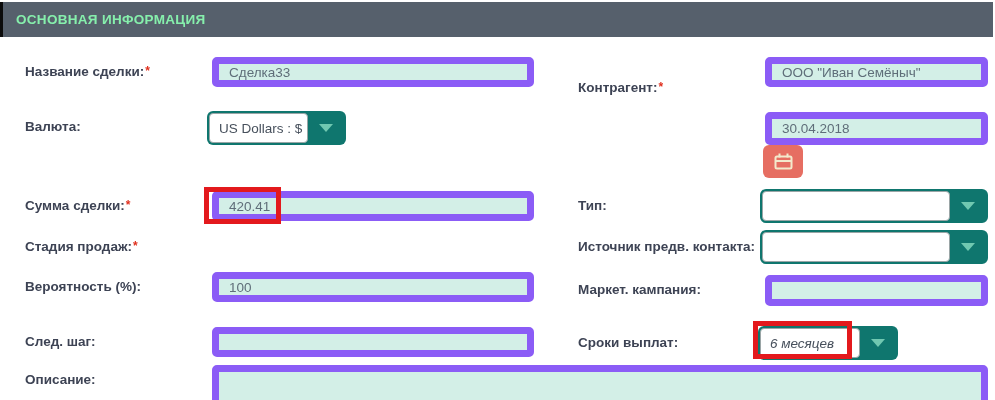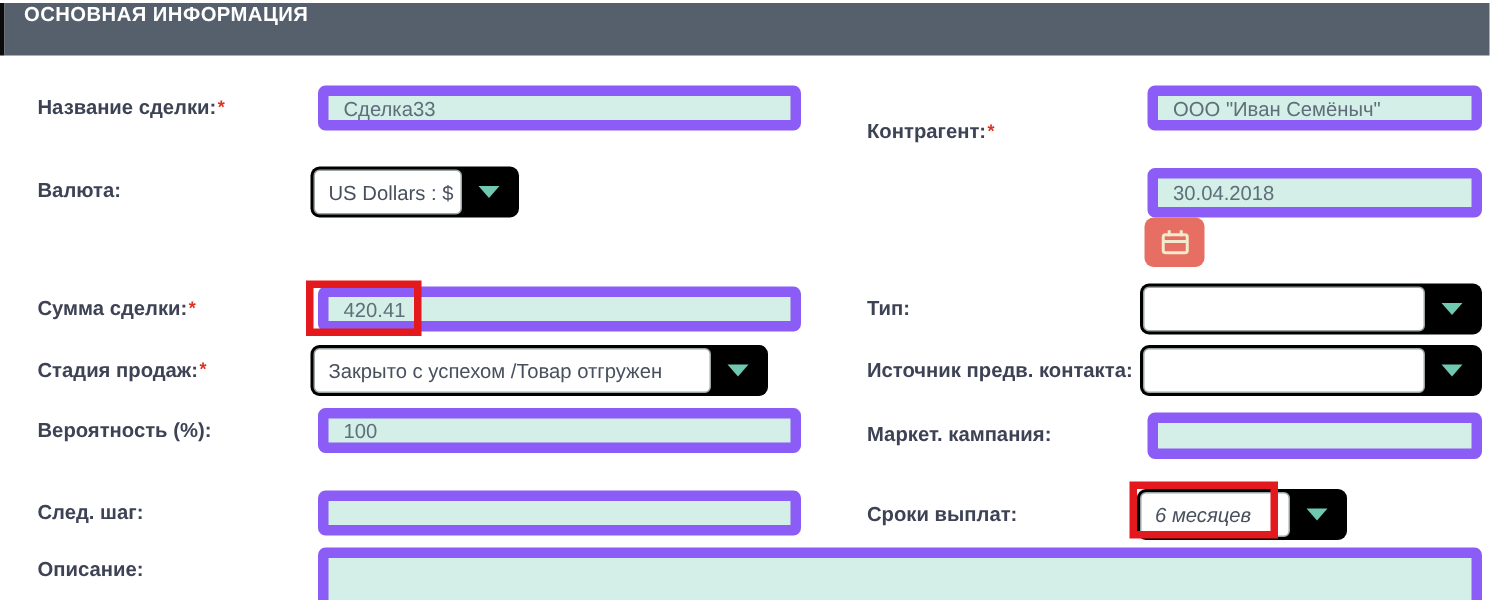--- a/index.html
+++ b/index.html
@@ -4,34 +4,34 @@
 <style>
   * { margin:0; padding:0; box-sizing:border-box; }
   body { background:#ffffff; }
   .screen {
     position:relative; width:995px; height:400px; overflow:hidden;
     background:#ffffff; font-family:"Liberation Sans","DejaVu Sans",sans-serif;
   }
   .hdr-edge { position:absolute; left:0; top:2px; width:3px; height:35px; background:#0b0b0b; }
   .hdr {
     position:absolute; left:3px; top:2px; width:990px; height:35px; background:#56606c;
-    color:#ffffff; display:flex; padding-left:13px;
+    color:#86efac; display:flex; align-items:center; padding-left:13px;
     font-size:13.5px; font-weight:700; letter-spacing:.3px;
   }
   .lbl {
     position:absolute; font-size:13.5px; font-weight:700; color:#3d4354;
     white-space:nowrap; line-height:15px;
   }
   .lbl.wrap { white-space:normal; width:152px; line-height:14px; }
   .req { color:#e0301e; font-size:12px; vertical-align:top; margin-left:1px; font-weight:700; }
   .inp {
     position:absolute; background:#d3efe7; border:7px solid #8b5cf6; border-radius:5px;
     font-size:13.5px; color:#5f6e79; padding:0 10px; display:flex; align-items:center;
   }
-  .sel { position:absolute; background:#000000; border-radius:6px; display:flex; padding:2px; }
+  .sel { position:absolute; background:#0f766e; border-radius:6px; display:flex; padding:2px; }
   .sel-val {
     background:#ffffff; border:1px solid #9aa5a6; border-radius:4px; flex:1;
     font-size:13.5px; color:#47505c; padding:0 9px; display:flex; align-items:center;
     white-space:nowrap; overflow:hidden;
   }
   .sel-btn { width:36px; display:flex; align-items:center; justify-content:center; }
   .tri {
     width:0; height:0; border-left:7px solid transparent; border-right:7px solid transparent;
     border-top:8px solid #70c8b1;
   }
@@ -105,28 +105,20 @@
       <span></span>
     </div>
     <div class="sel-btn">
       <span class="tri"></span>
     </div>
   </div>
 
   <div class="lbl" style="left:25px; top:239px;">
     <span>Стадия продаж:</span><span class="req">*</span>
   </div>
-  <div class="sel" style="left:207px; top:230px; width:305px; height:34px;">
-    <div class="sel-val">
-      <span>Закрыто с успехом /Товар отгружен</span>
-    </div>
-    <div class="sel-btn">
-      <span class="tri"></span>
-    </div>
-  </div>
 
   <div class="lbl" style="left:578px; top:239px;">
     <span>Источник предв. контакта:</span>
   </div>
   <div class="sel" style="left:760px; top:230px; width:228px; height:34px;">
     <div class="sel-val">
       <span></span>
     </div>
     <div class="sel-btn">
       <span class="tri"></span>

